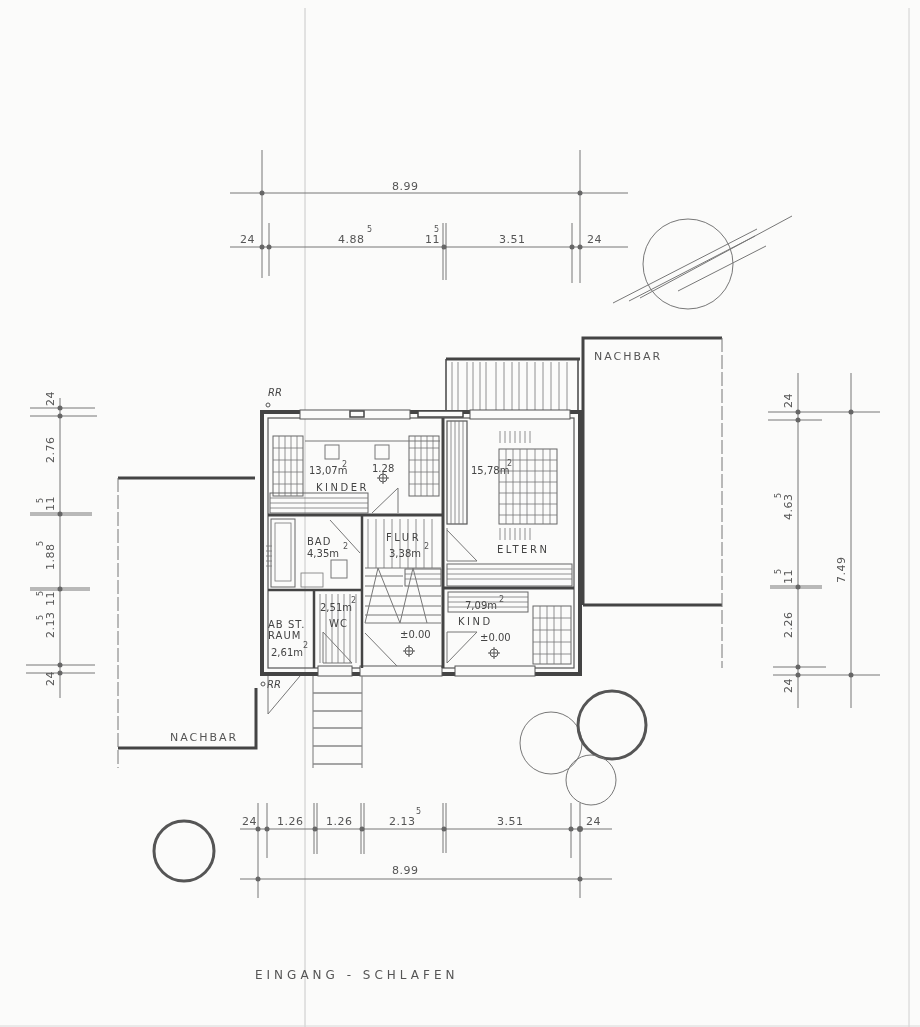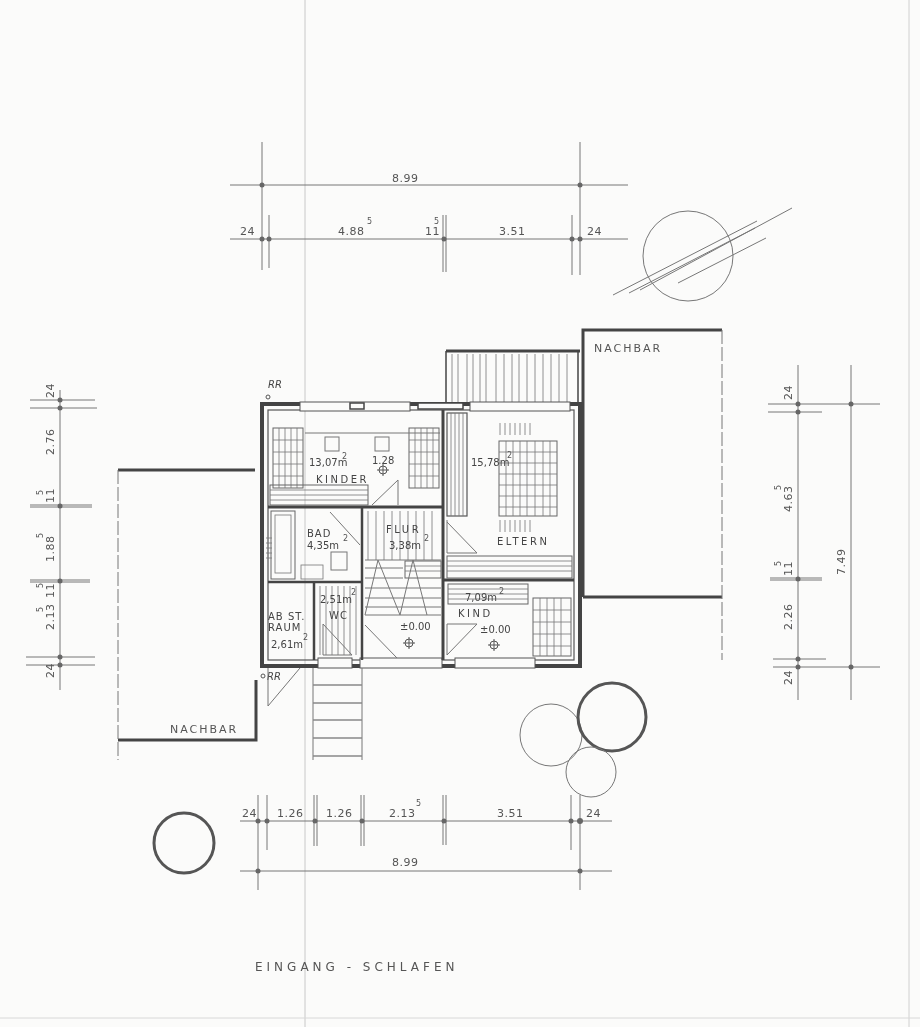--- a/index.html
+++ b/index.html
@@ -1,18 +1,18 @@
 <!DOCTYPE html>
 <html><head>
 <meta charset="utf-8">
 <style>
   html, body { margin: 0; padding: 0; background: #fbfbfa; }
   body { width: 920px; height: 1027px; position: relative; overflow: hidden;
          font-family: "DejaVu Sans", sans-serif; }
-  #sheet { position: absolute; left: 0; top: 0; width: 920px; height: 1012px; border-radius: 29px; }
+  #sheet { position: absolute; left: 0; top: 8px; width: 920px; height: 1012px; border-radius: 29px; }
   svg text { font-family: "DejaVu Sans", sans-serif; fill: #555; }
   .dim { font-size: 11px; letter-spacing: 0.5px; }
   .sup { font-size: 8px; }
   .room { font-size: 10px; letter-spacing: 2.5px; fill: #444; }
   .area { font-size: 10px; fill: #444; }
   .neighbor { font-size: 11px; letter-spacing: 2px; fill: #555; }
   .caption { font-size: 12px; letter-spacing: 4px; fill: #555; }
   .wall { stroke: #444; fill: none; }
   .thin { stroke: #777; stroke-width: 1; fill: none; }
   .hatch { stroke: #777; stroke-width: 0.8; }

